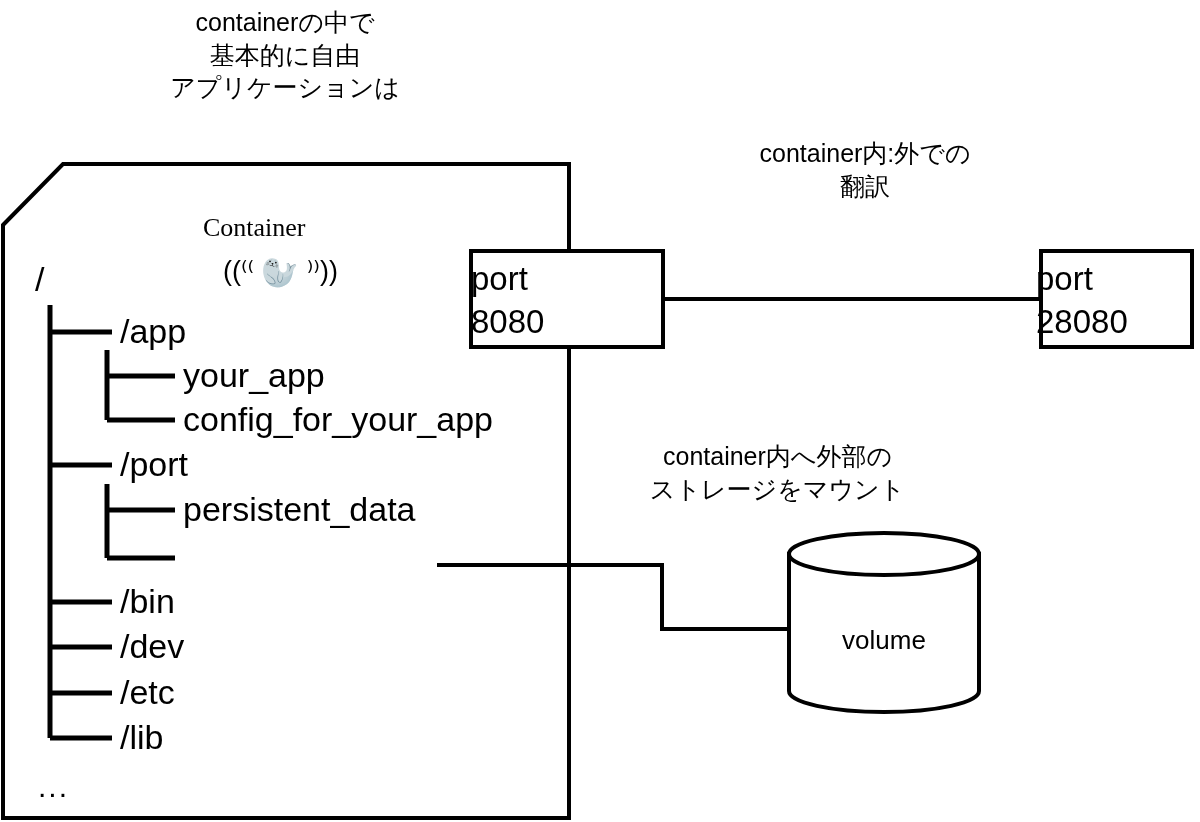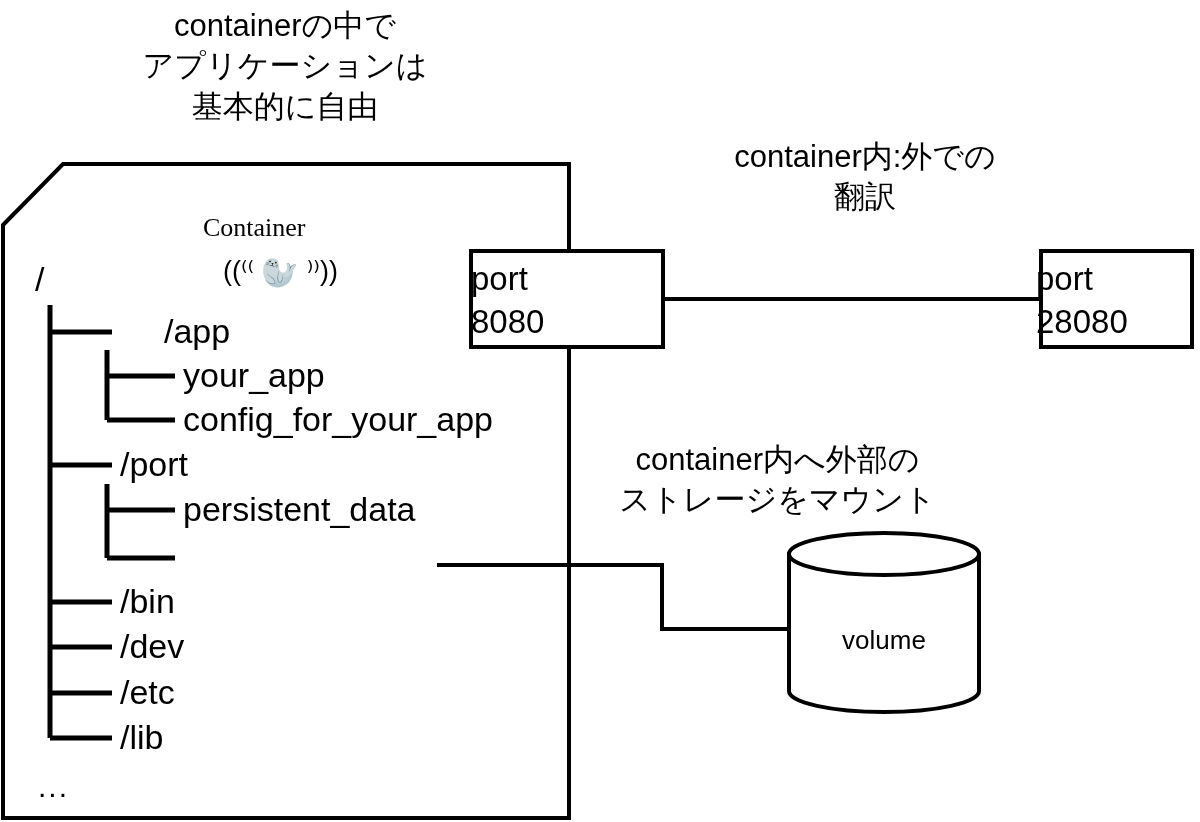--- a/index.html
+++ b/index.html
@@ -31,21 +31,21 @@
     line-height: 1.0;
   }
   .center-block {
     position: absolute;
     text-align: center;
     white-space: nowrap;
     line-height: 1.30;
     color: #000000;
   }
   .note {
-    font-size: 31px;
+    font-size: 25px;
   }
   .tree-label {
     font-size: 34px;
   }
   .root-label {
     font-size: 34px;
   }
   .dots-label {
     font-size: 30px;
     letter-spacing: 2px;
@@ -120,22 +120,22 @@
     <rect x="1041" y="251" width="151" height="96" fill="#ffffff" stroke="#000000" stroke-width="4"></rect>
 
     <g>
       <path d="M 789 554 L 789 691 A 95 21 0 0 0 979 691 L 979 554 Z" fill="#ffffff" stroke="#000000" stroke-width="4"></path>
       <ellipse cx="884" cy="554" rx="95" ry="21" fill="#ffffff" stroke="#000000" stroke-width="4"></ellipse>
     </g>
   </svg>
 
   <div class="center-block note" style="left:70px; top:6px; width:430px;">
     <div>containerの中で</div>
+    <div>基本的に自由</div>
     <div>アプリケーションは</div>
-    <div>基本的に自由</div>
   </div>
 
   <div class="center-block note" style="left:645px; top:137px; width:440px;">
     <div>container内:外での</div>
     <div>翻訳</div>
   </div>
 
   <div class="center-block note" style="left:580px; top:440px; width:395px;">
     <div>container内へ外部の</div>
     <div>ストレージをマウント</div>
@@ -144,21 +144,21 @@
   <div class="lbl title-label" style="left:203px; top:215px;">Container</div>
 
   <div class="seal-row" style="left:223px; top:258px;">
     <span>((⁽⁽</span>
     <span class="seal-glyph">🦭</span>
     <span>⁾⁾))</span>
   </div>
 
   <div class="lbl root-label" style="left:35px; top:262px;">/</div>
 
-  <div class="lbl tree-label" style="left:120px; top:314px;margin-left:44px;">/app</div>
+  <div class="lbl tree-label" style="left:120px; top:314px;">/app</div>
   <div class="lbl tree-label" style="left:183px; top:358px;">your_app</div>
   <div class="lbl tree-label" style="left:183px; top:402px;">config_for_your_app</div>
   <div class="lbl tree-label" style="left:120px; top:447px;">/port</div>
   <div class="lbl tree-label" style="left:183px; top:492px;">persistent_data</div>
   <div class="lbl tree-label" style="left:120px; top:584px;">/bin</div>
   <div class="lbl tree-label" style="left:120px; top:629px;">/dev</div>
   <div class="lbl tree-label" style="left:120px; top:675px;">/etc</div>
   <div class="lbl tree-label" style="left:120px; top:720px;">/lib</div>
 
   <div class="lbl dots-label" style="left:38px; top:772px;">...</div>

